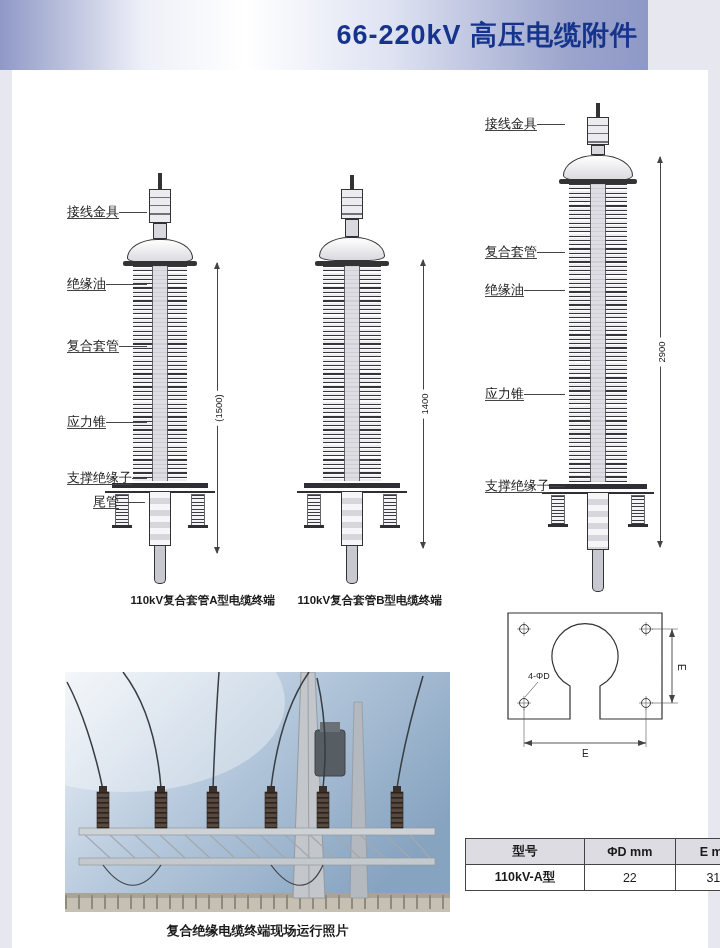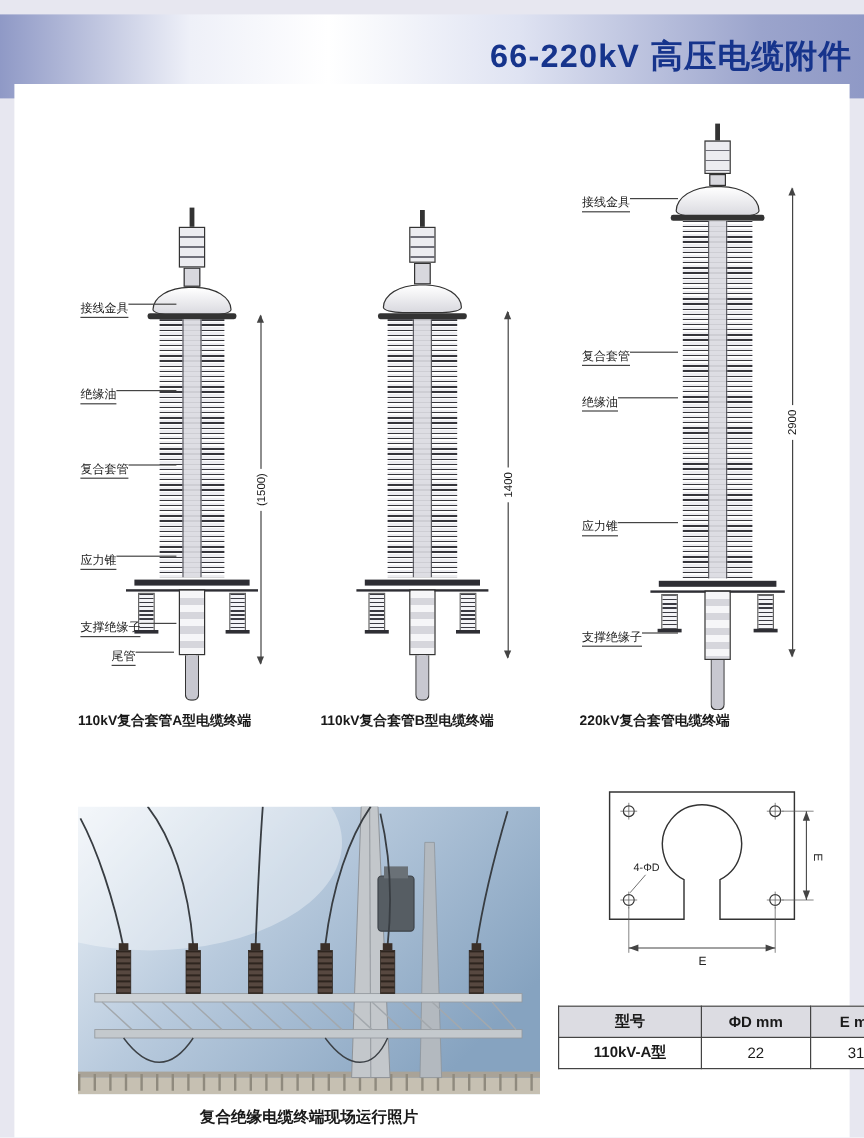--- a/index.html
+++ b/index.html
@@ -1,36 +1,36 @@
 <!DOCTYPE html>
 <html><head>
 <meta charset="utf-8">
 <style>
   html,body{margin:0;padding:0;}
   body{width:720px;height:948px;background:#e7e7f0;font-family:"Liberation Sans","DejaVu Sans",sans-serif;color:#1a1a1a;position:relative;overflow:hidden;}
-  .header{position:absolute;top:0;left:0;width:720px;height:70px;
+  .header{position:absolute;top:0;left:0;width:648px;height:70px;
     background:linear-gradient(90deg,#8f99c6 0%,#eef0f8 22%,#ffffff 38%,#dfe3f2 60%,#9ba4cc 88%,#8f99c6 100%);
-    display:flex;align-items:center;justify-content:flex-end;margin-top:12px;}
+    display:flex;align-items:center;justify-content:flex-end;}
   .title{font-size:27px;font-weight:bold;color:#16348c;padding-right:10px;letter-spacing:1px;}
   .content{position:absolute;top:70px;left:12px;width:696px;height:878px;background:#ffffff;}
   .fig{position:absolute;}
   .fig *{position:absolute;box-sizing:border-box;}
-  .fig-caption{top:498px;left:0;right:0;text-align:left;font-size:11.5px;font-weight:bold;white-space:nowrap;}
+  .fig-caption{top:498px;left:0;right:0;text-align:right;font-size:11.5px;font-weight:bold;white-space:nowrap;}
   .wire{background:#333;}
   .connector{border:1px solid #333;background:repeating-linear-gradient(180deg,#ececf0 0 7px,#70707a 7px 8.2px);}
   .collar{border:1px solid #333;background:#d8d8de;}
   .cap{border:1.5px solid #333;background:linear-gradient(180deg,#ffffff,#d9d9df);border-radius:55% 55% 30% 30%/95% 95% 25% 25%;}
   .capbase{background:#333;border-radius:2px;}
   .fins{background:repeating-linear-gradient(180deg,#35353b 0 1.1px,#ffffff 1.1px 2.4px,#ededf1 2.4px 4.3px);}
   .core{background:#dcdce2;border-left:1px solid #55555c;border-right:1px solid #55555c;opacity:.92;}
   .flange{background:#2e2e34;}
   .support{background:repeating-linear-gradient(180deg,#3a3a42 0 1px,#f4f4f7 1px 3.4px);outline:1px solid #666;}
   .tail{border:1px solid #333;background:repeating-linear-gradient(180deg,#f6f6f8 0 6px,#d6d6dc 6px 12px);}
   .cable{border:1px solid #333;border-top:none;background:#c8c8d0;border-radius:0 0 5px 5px;}
-  .plabel{display:flex;align-items:flex-start;font-size:10px;line-height:10px;height:12px;margin-top:46px;}
+  .plabel{display:flex;align-items:center;font-size:13px;line-height:10px;height:12px;}
   .plabel .txt{position:static;white-space:nowrap;border-bottom:1px solid #444;padding-bottom:1px;}
   .plabel .lead{position:static;flex:1;height:1px;background:#444;min-width:8px;margin-bottom:1px;}
   .dim{width:1px;background:#444;}
   .dim::before,.dim::after{content:"";position:absolute;left:-3px;border-left:3px solid transparent;border-right:3px solid transparent;}
   .dim::before{top:-1px;border-bottom:7px solid #444;}
   .dim::after{bottom:-1px;border-top:7px solid #444;}
   .dim .dtext{top:50%;left:50%;transform:translate(-50%,-50%) rotate(180deg);writing-mode:vertical-rl;font-size:9.5px;background:#fff;padding:4px 0;white-space:nowrap;}
   .photo{position:absolute;overflow:hidden;}
   .caption-lg{position:absolute;text-align:center;font-size:13px;font-weight:bold;}
   .baseplate{position:absolute;}
@@ -154,21 +154,20 @@
         <span class="lead"></span>
     </div>
     <div class="plabel" style="left:2px;top:386px;width:80px;">
       <span class="txt">支撑绝缘子</span>
         <span class="lead"></span>
     </div>
 
     <div class="dim" style="left:177px;top:62px;height:390px;">
       <span class="dtext">2900</span>
     </div>
-    <div class="fig-caption">220kV复合套管电缆终端</div>
   </div>
 
   <div class="photo" style="left:53px;top:602px;width:385px;height:240px;">
     <svg width="385" height="240" viewBox="0 0 385 240">
       <defs>
         <linearGradient id="sky" x1="0" y1="0" x2="1" y2="0.6">
           <stop offset="0" stop-color="#eef3f8"></stop>
           <stop offset="0.45" stop-color="#b8cadd"></stop>
           <stop offset="1" stop-color="#86a3c0"></stop>
         </linearGradient>
@@ -203,21 +202,21 @@
           <rect x="202" y="114" width="8" height="6" fill="#3a2f28"></rect>
         <rect x="252" y="120" width="12" height="36" fill="url(#shedp)" stroke="#2c231d" stroke-width="0.6"></rect>
           <rect x="254" y="114" width="8" height="6" fill="#3a2f28"></rect>
         <rect x="326" y="120" width="12" height="36" fill="url(#shedp)" stroke="#2c231d" stroke-width="0.6"></rect>
           <rect x="328" y="114" width="8" height="6" fill="#3a2f28"></rect>
       </g>
     </svg>
   </div>
   <div class="caption-lg" style="left:53px;top:852px;width:385px;">复合绝缘电缆终端现场运行照片</div>
 
-  <div class="baseplate" style="left:478px;top:584px;width:200px;">
+  <div class="baseplate" style="left:478px;top:537px;width:200px;">
     <svg width="200" height="160" viewBox="0 0 200 160">
       <path d="M18,6 H172 V112 H110 V79 A33,33 0 1 0 80,79 V112 H18 Z" fill="#ffffff" stroke="#333" stroke-width="1.2"></path>
       <g stroke="#333" fill="#ffffff" stroke-width="1">
         <circle cx="34" cy="22" r="4.5"></circle>
           <circle cx="156" cy="22" r="4.5"></circle>
         <circle cx="34" cy="96" r="4.5"></circle>
           <circle cx="156" cy="96" r="4.5"></circle>
       </g>
       <g stroke="#555" stroke-width="0.6">
         <line x1="27" y1="22" x2="41" y2="22"></line>

